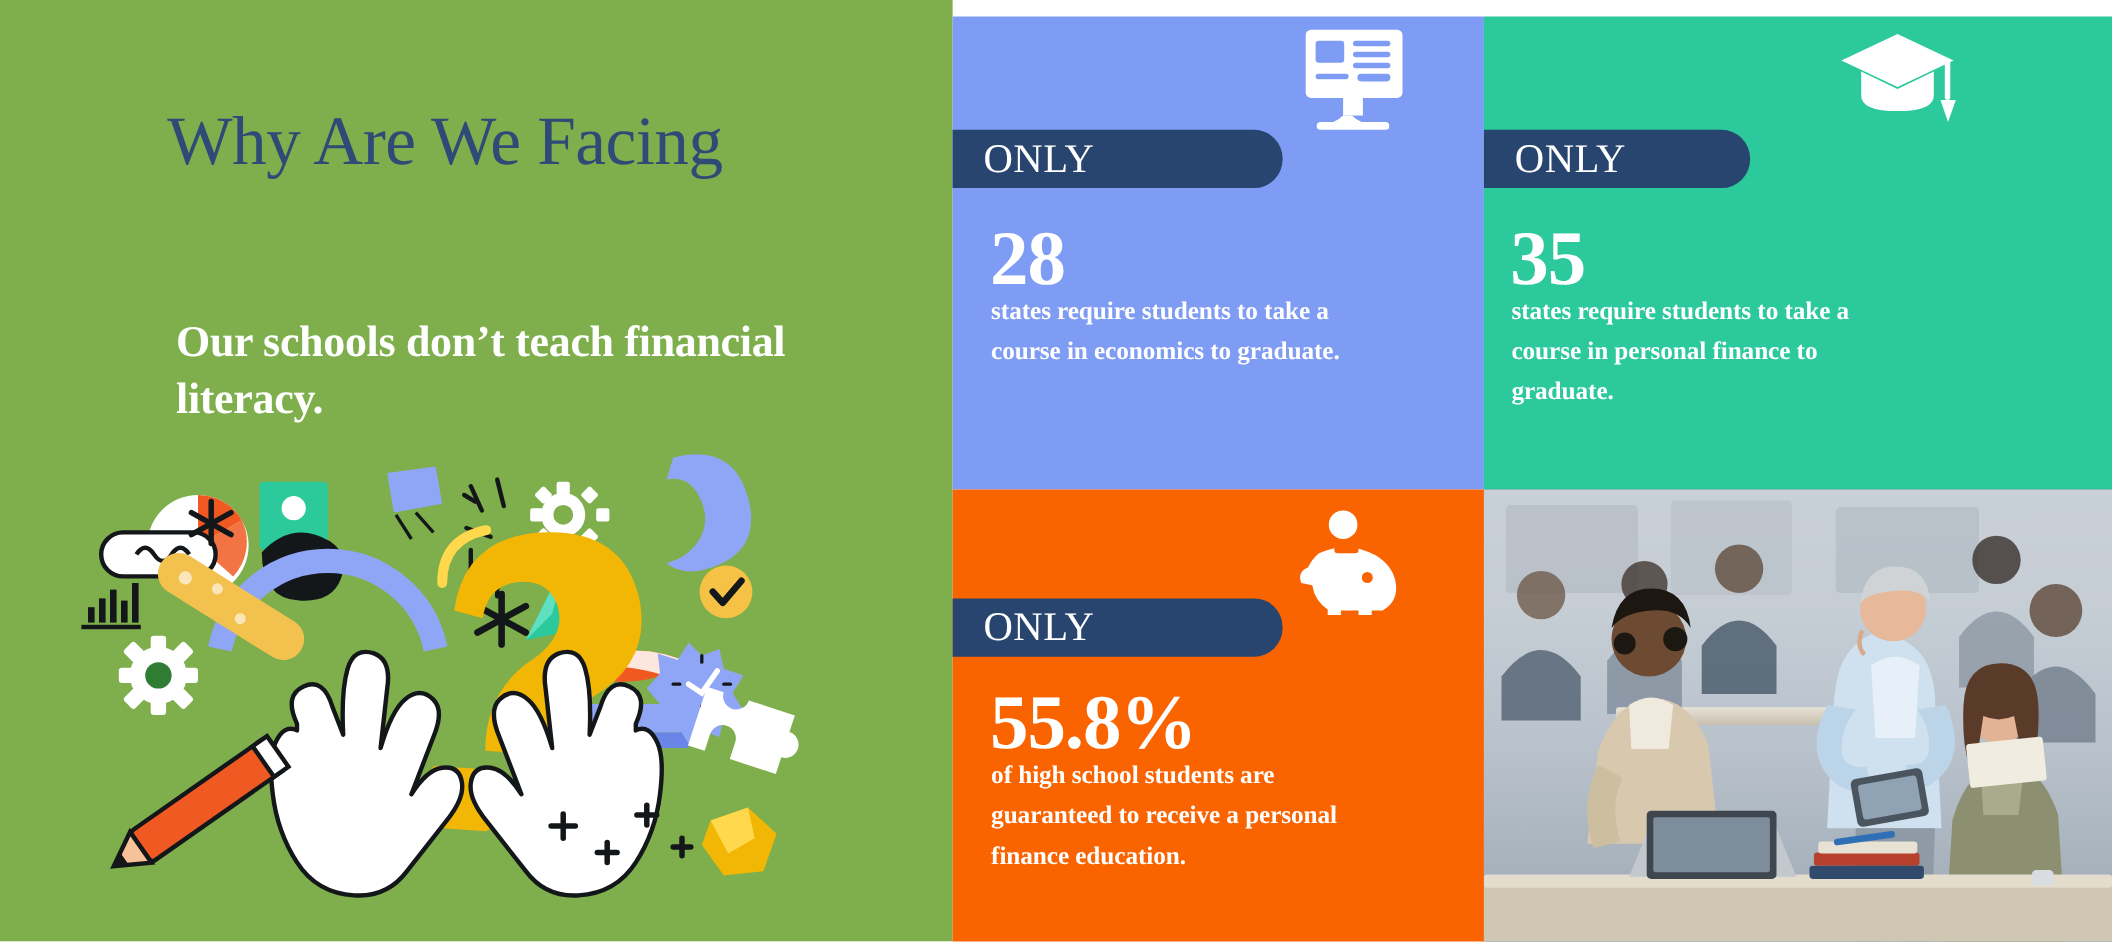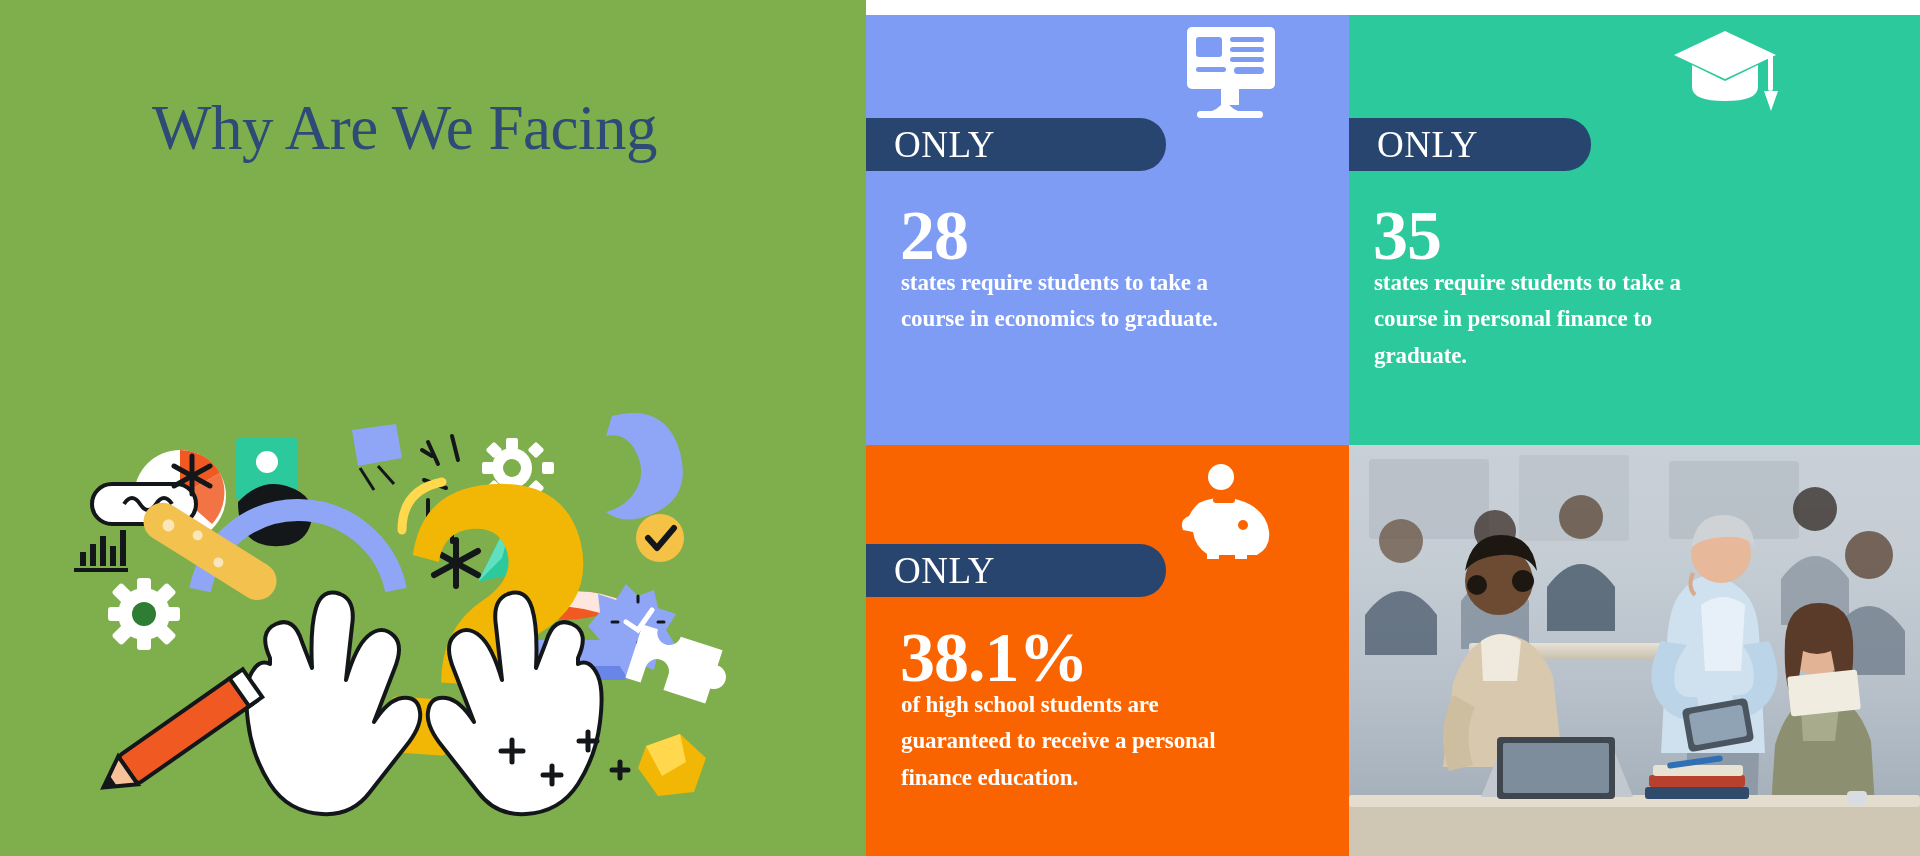--- a/index.html
+++ b/index.html
@@ -84,20 +84,21 @@
 <body>
 
 <div class="stage">
 
   <div class="left-panel">
 
     <div class="headline">
       <span>Why Are We Facing</span>
     </div>
 
+    <div class="subhead">Our schools don’t teach financial literacy.</div>
 
     <div class="illo">
       <svg width="800" height="446" viewBox="0 0 800 446" xmlns="http://www.w3.org/2000/svg">
 
         <g>
           <path d="M120 40 A46 46 0 0 0 120 132 A46 46 0 0 0 120 40 Z" fill="#FFFFFF"></path>
           <path d="M120 86 L120 40 A46 46 0 0 1 160 63 Z" fill="#F05A22"></path>
           <path d="M120 86 L160 63 A46 46 0 0 1 152 114 Z" fill="#F05A22" opacity="0.85"></path>
         </g>
 
@@ -313,21 +314,21 @@
       <div class="card-icon">
         <svg width="106" height="96" viewBox="0 0 106 96" xmlns="http://www.w3.org/2000/svg" fill="#FFFFFF">
           <circle cx="48" cy="14" r="13"></circle>
           <path d="M26 40 q26 -12 52 2 q16 10 18 26 q2 16 -12 24 h-10 v8 h-12 v-8 h-16 v8 h-12 v-9
                    q-12 -8 -14 -22 l-10 -2 q-4 -10 6 -14 q4 -8 10 -13 Z"></path>
           <circle cx="70" cy="62" r="5" fill="#FA6400"></circle>
           <rect x="40" y="34" width="22" height="6" rx="3" fill="#FA6400"></rect>
         </svg>
       </div>
       <div class="only-pill">ONLY</div>
-      <div class="stat">38.1%</div>
+      <div class="stat">55.8%</div>
       <div class="desc">of high school students are guaranteed to receive a personal finance education.</div>
     </div>
 
     <div class="card photo">
       <div class="photo-wrap">
         <svg width="571" height="426" viewBox="0 0 571 426" xmlns="http://www.w3.org/2000/svg" preserveAspectRatio="xMidYMid slice">
           <defs>
             <linearGradient id="roomBg" x1="0" y1="0" x2="0" y2="1">
               <stop offset="0%" stop-color="#cfd6dd"></stop>
               <stop offset="55%" stop-color="#b9c2cb"></stop>

